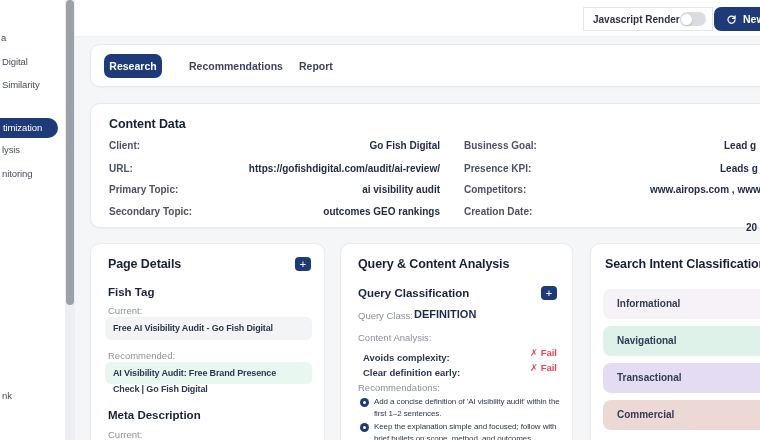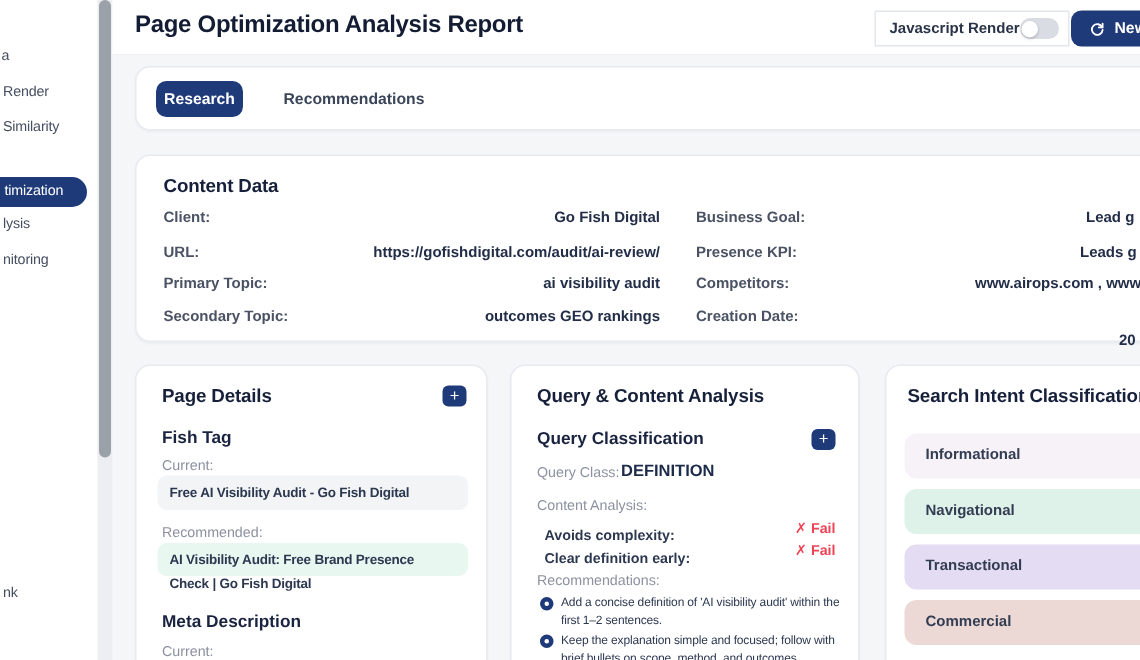--- a/index.html
+++ b/index.html
@@ -63,53 +63,53 @@
   
   .intent-row { position:absolute; left:12px; width:220px; height:30px; border-radius:8px; font-size:10px; font-weight:bold; color:#323c52; line-height:30px; padding-left:14px; cursor:pointer; }
 </style>
 </head>
 <body>
 
 <div class="screen">
 
   <aside class="sidebar">
     <div class="side-item" style="left:1px; top:32px;">a</div>
-    <div class="side-item" style="left:2px; top:56px;">Render</div>
+    <div class="side-item" style="left:2px; top:56px;">Digital</div>
     <div class="side-item" style="left:2px; top:79px;">Similarity</div>
     <div class="side-item active" style="left:-16px; top:118px; width:74px;">timization</div>
     <div class="side-item" style="left:2px; top:144px;">lysis</div>
     <div class="side-item" style="left:2px; top:168px;">nitoring</div>
     <div class="side-item" style="left:2px; top:390px;">nk</div>
   </aside>
 
   <div class="scroll-track">
     <div class="scroll-thumb"></div>
   </div>
 
   <header class="topbar"></header>
-  <h1 class="page-title">Page Optimization Analysis Report</h1>
 
   <div class="js-toggle-wrap">
     <span class="js-toggle-label">Javascript Render</span>
     <span class="toggle-track">
       <span class="toggle-knob"></span>
     </span>
   </div>
 
   <button class="new-btn">
     <svg class="refresh-icon" viewBox="0 0 16 16" fill="none" stroke="#ffffff" stroke-width="1.8" stroke-linecap="round">
       <path d="M12.8 6.2 A5.2 5.2 0 1 0 13.2 8.6"></path>
       <path d="M13.2 2.6 v3.6 h-3.6" stroke-linejoin="round"></path>
     </svg>
     <span>New</span>
   </button>
 
   <nav class="card tabbar">
     <div class="tab-active">Research</div>
     <div class="tab" style="left:98px;">Recommendations</div>
+    <div class="tab" style="left:208px;">Report</div>
   </nav>
 
   <section class="card report-card">
     <div class="card-title" style="left:18px; top:13px;">Content Data</div>
 
     <span class="rd-label" style="left:18px; top:36px;">Client:</span>
     <span class="rd-value ralign" style="left:18px; top:36px;">Go Fish Digital</span>
     <span class="rd-label" style="left:18px; top:59px;">URL:</span>
     <span class="rd-value ralign" style="left:18px; top:59px;">https://gofishdigital.com/audit/ai-review/</span>
     <span class="rd-label" style="left:18px; top:80px;">Primary Topic:</span>

